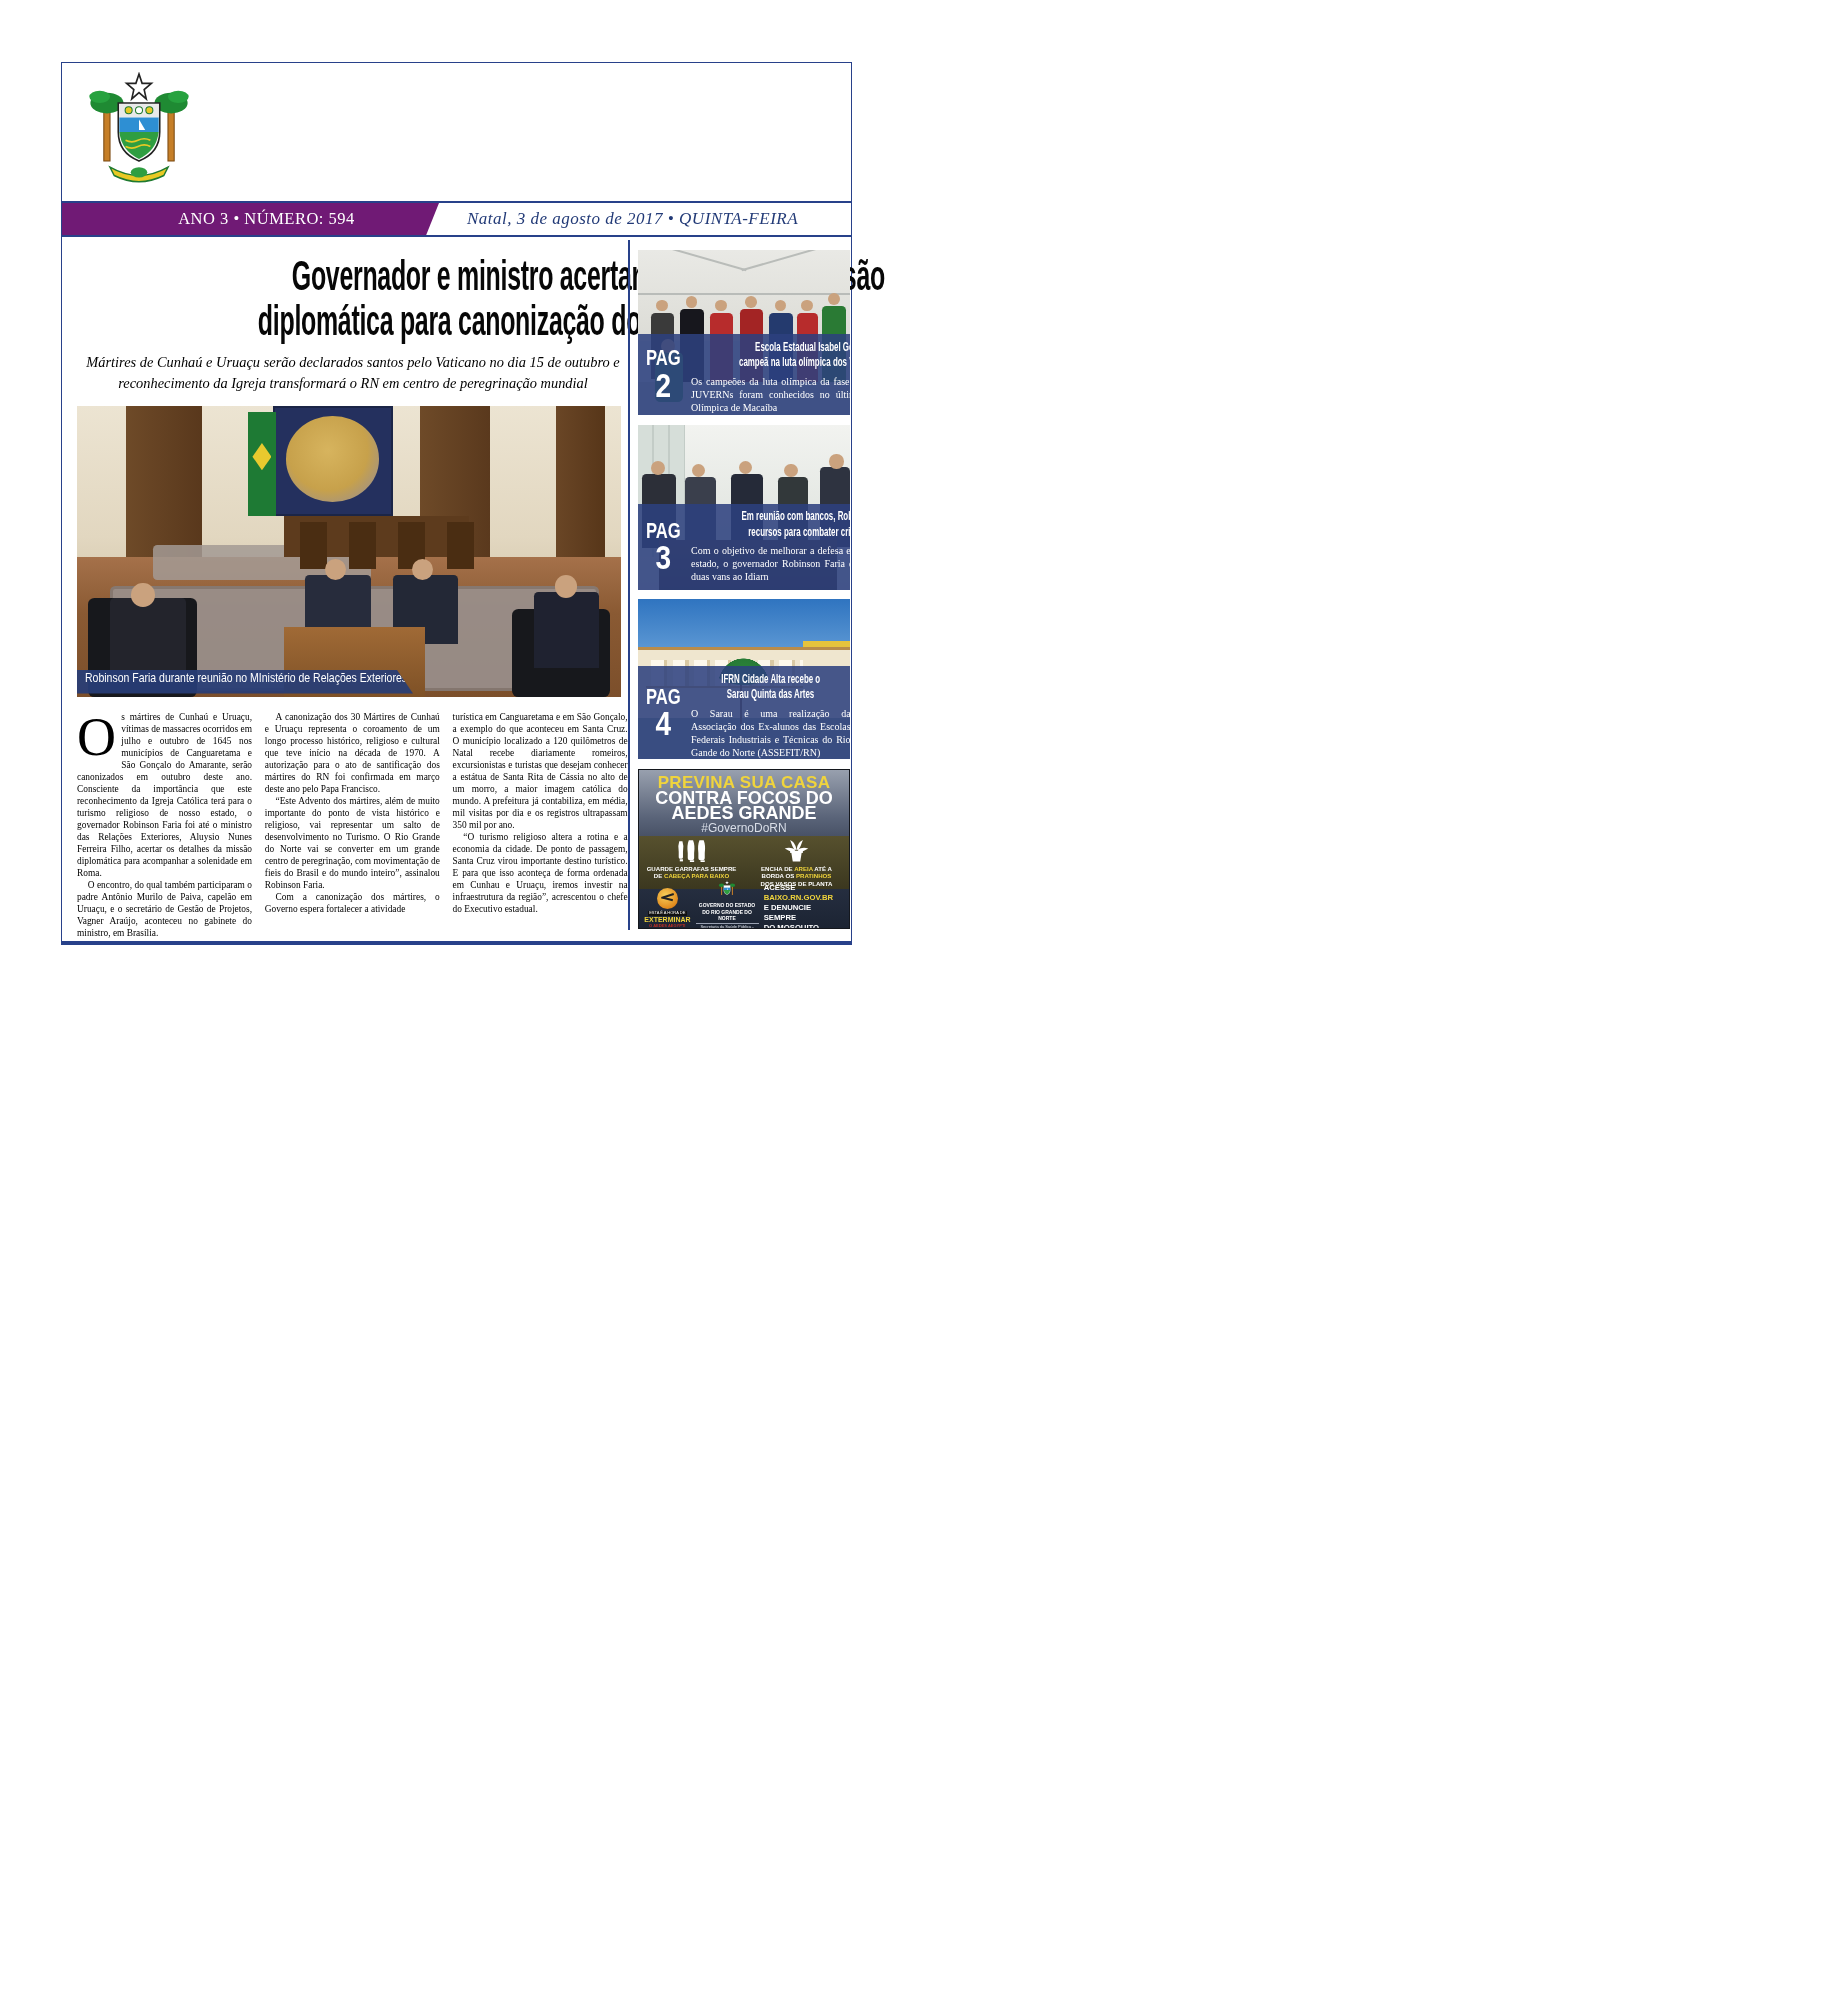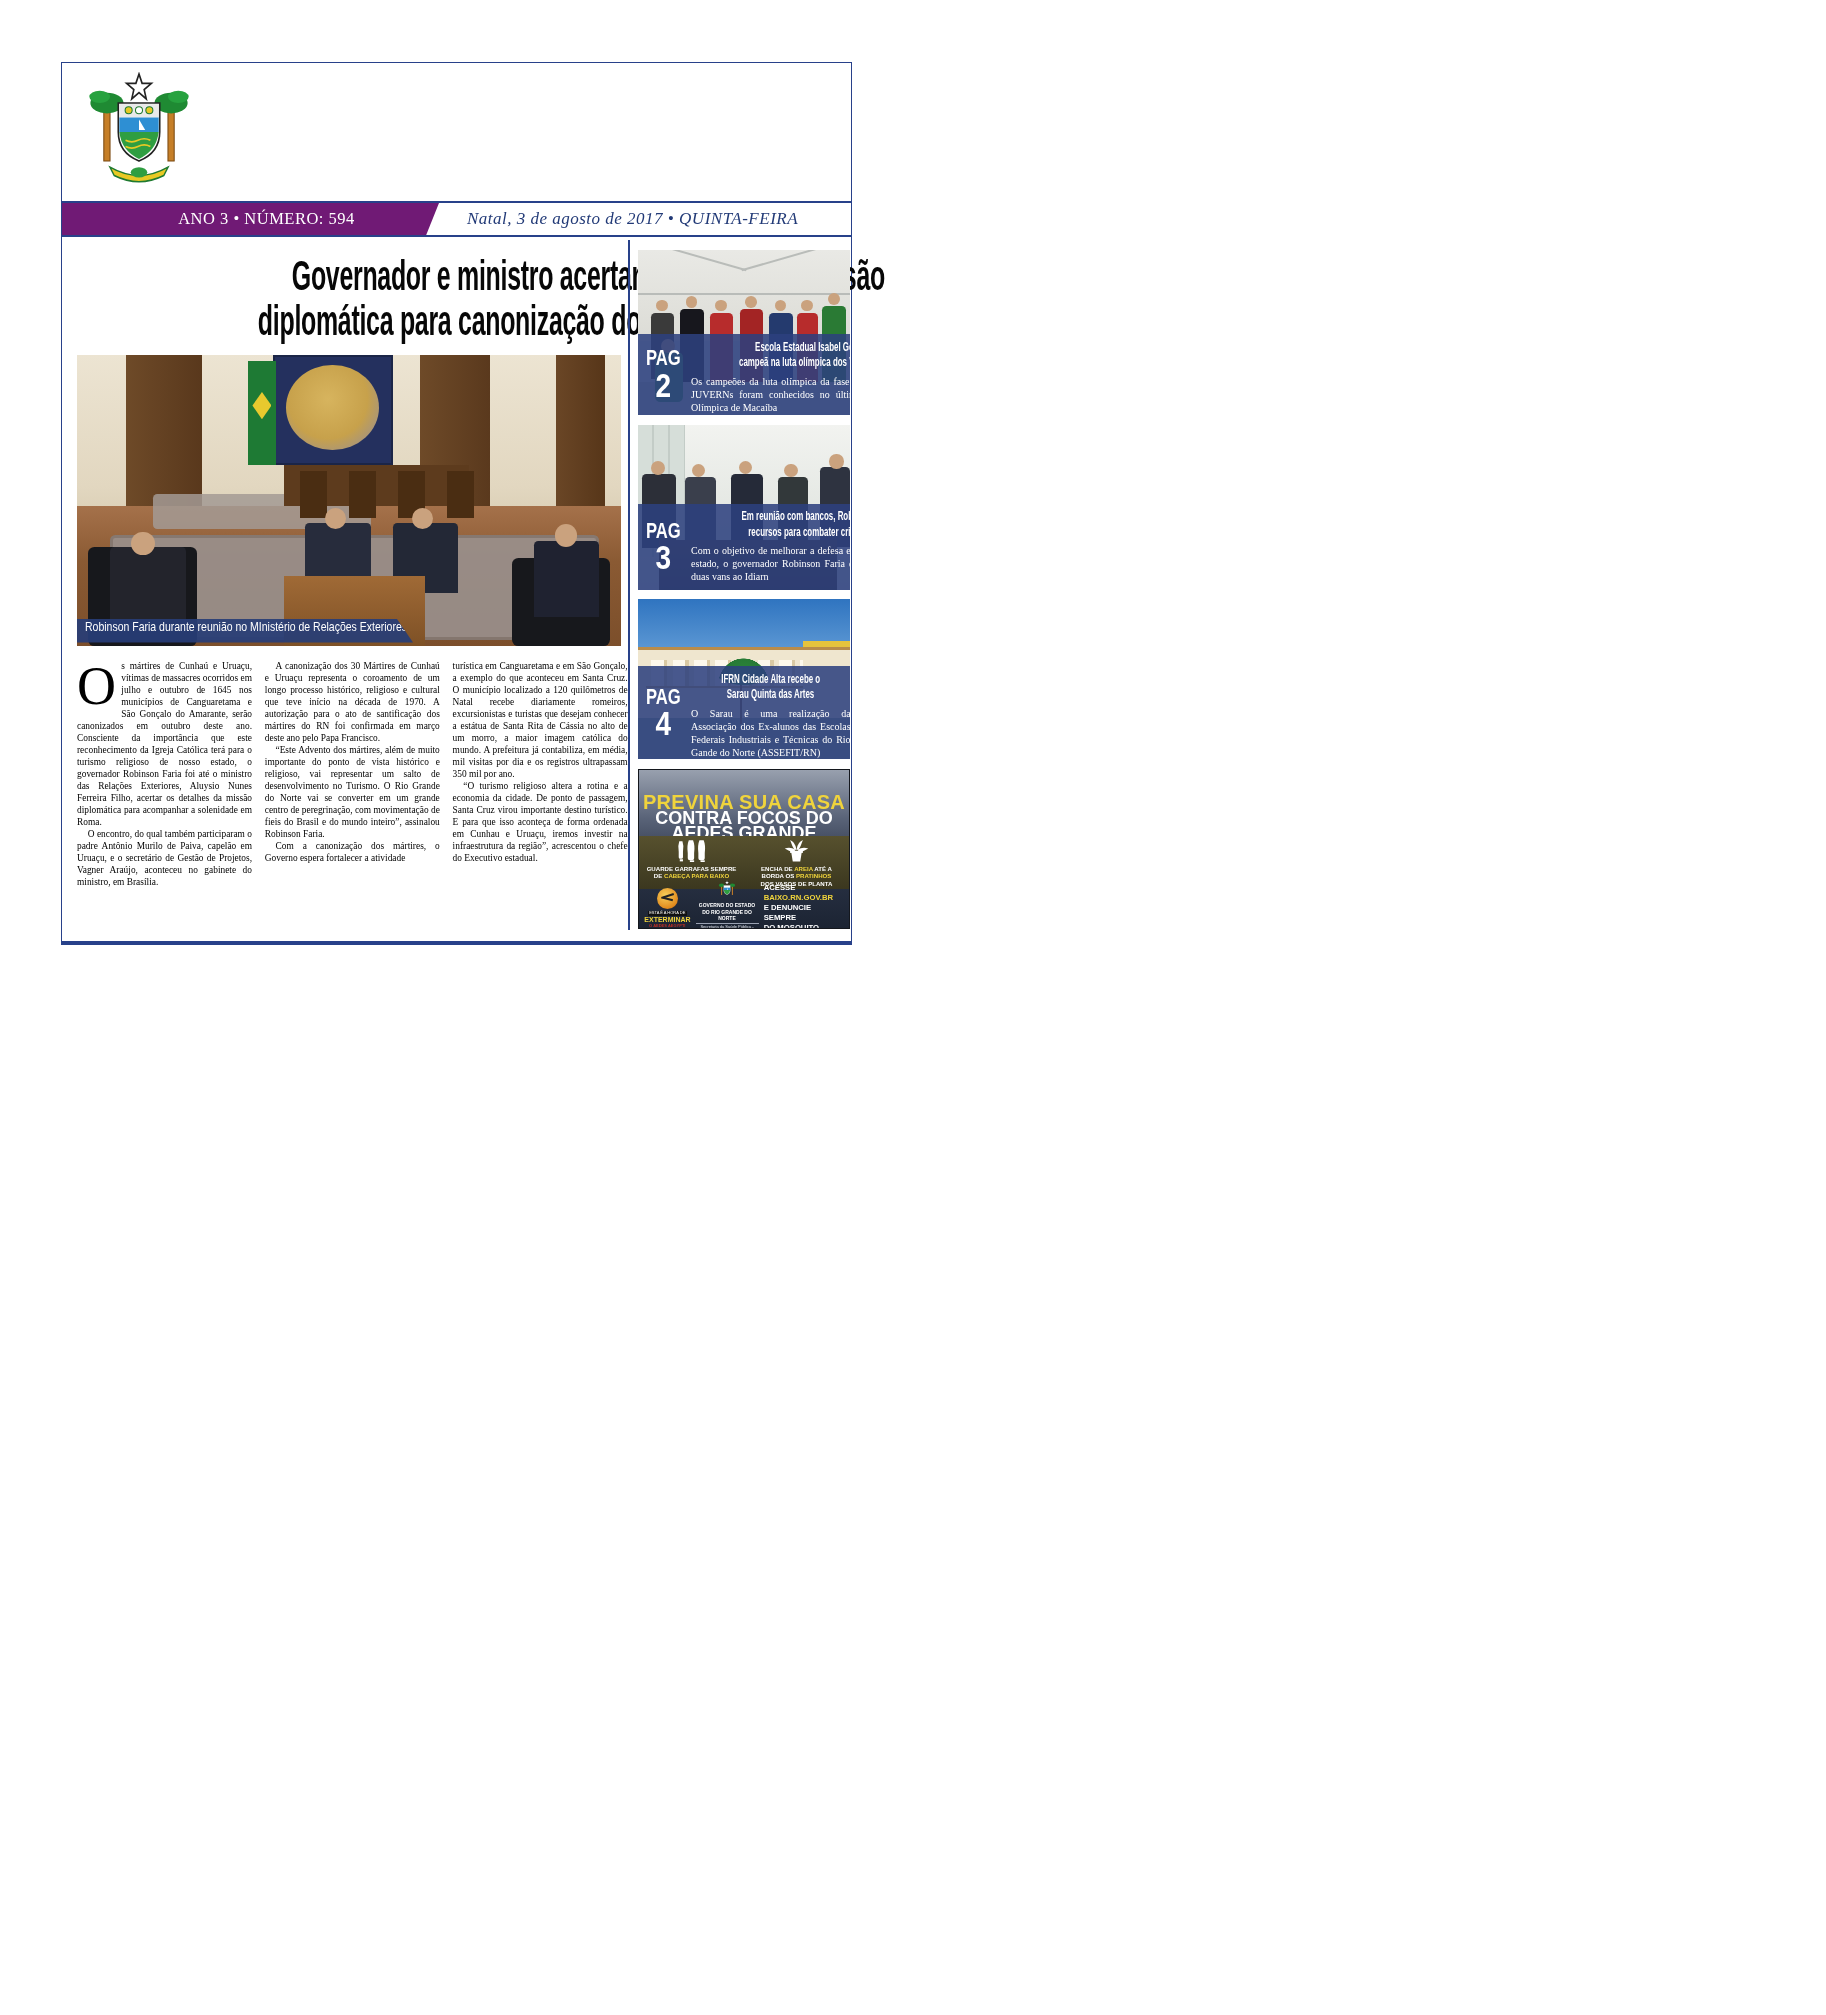--- a/index.html
+++ b/index.html
@@ -114,21 +114,21 @@
   .palm-trunk{position:absolute;left:48%;top:44%;width:2.7px;height:34%;background:#7a5a34;}
   .palm-leaves{position:absolute;left:36%;top:34%;width:59px;height:31px;
                background:radial-gradient(ellipse at 50% 100%,#2f8f3f 0%,#277a35 60%,transparent 61%);
                border-radius:50%;}
 
   
   .adbox{position:relative;width:212px;height:160px;border:1.1px solid #14171d;box-sizing:border-box;
          background:linear-gradient(180deg,#98a0ae 0%,#5a6479 30%,#2a3346 62%,#1c2433 100%);
          font-family:"Liberation Sans",sans-serif;overflow:hidden;}
   .ad-top{text-align:center;padding-top:5.3px;line-height:15.5px;}
-  .ad-t1{color:#f0d43c;font-weight:bold;font-size:20px;letter-spacing:0.3px;margin-top:20px;}
+  .ad-t1{color:#f0d43c;font-weight:bold;font-size:17px;letter-spacing:0.3px;}
   .ad-t2{color:#fff;font-weight:bold;font-size:18px;}
   .ad-tag{color:#d9dee8;font-size:12px;margin-top:1.1px;line-height:10.7px;}
   .ad-band{position:absolute;left:0;right:0;top:66px;height:53px;
            background:linear-gradient(180deg,#57512e,#3b371f);display:flex;}
   .ad-tip{flex:1;display:flex;flex-direction:column;align-items:center;justify-content:flex-start;padding-top:3.2px;}
   .ad-tip-caption{margin-top:2.1px;text-align:center;color:#fff;font-weight:bold;font-size:6.1px;line-height:7.5px;}
   .yel{color:#f0d43c;}
   .ad-bottom{position:absolute;left:0;right:0;bottom:0;top:119px;display:flex;align-items:center;
              justify-content:space-between;padding:0 5.3px;}
   .ad-logo1{width:46px;text-align:center;line-height:4.8px;}
@@ -184,20 +184,24 @@
       </div>
       <div class="infobar-right">
         <span>Natal, 3 de agosto de 2017 • QUINTA-FEIRA</span>
       </div>
     </div>
 
     <div class="main">
       <div class="headline">
         <div><span class="hl">Governador e ministro acertam detalhes de missão</span></div>
         <div><span class="hl">diplomática para canonização dos mártires</span></div>
+      </div>
+      <div class="deck">
+        <div>Mártires de Cunhaú e Uruaçu serão declarados santos pelo Vaticano no dia 15 de outubro e</div>
+        <div>reconhecimento da Igreja transformará o RN em centro de peregrinação mundial</div>
       </div>
 
       <div class="photo">
         <div class="ph-wall"></div>
         <div class="ph-door-l"></div>
         <div class="ph-door-r"></div>
         <div class="ph-door-r2"></div>
         <div class="ph-map">
           <div class="ph-map-globe"></div>
         </div>

